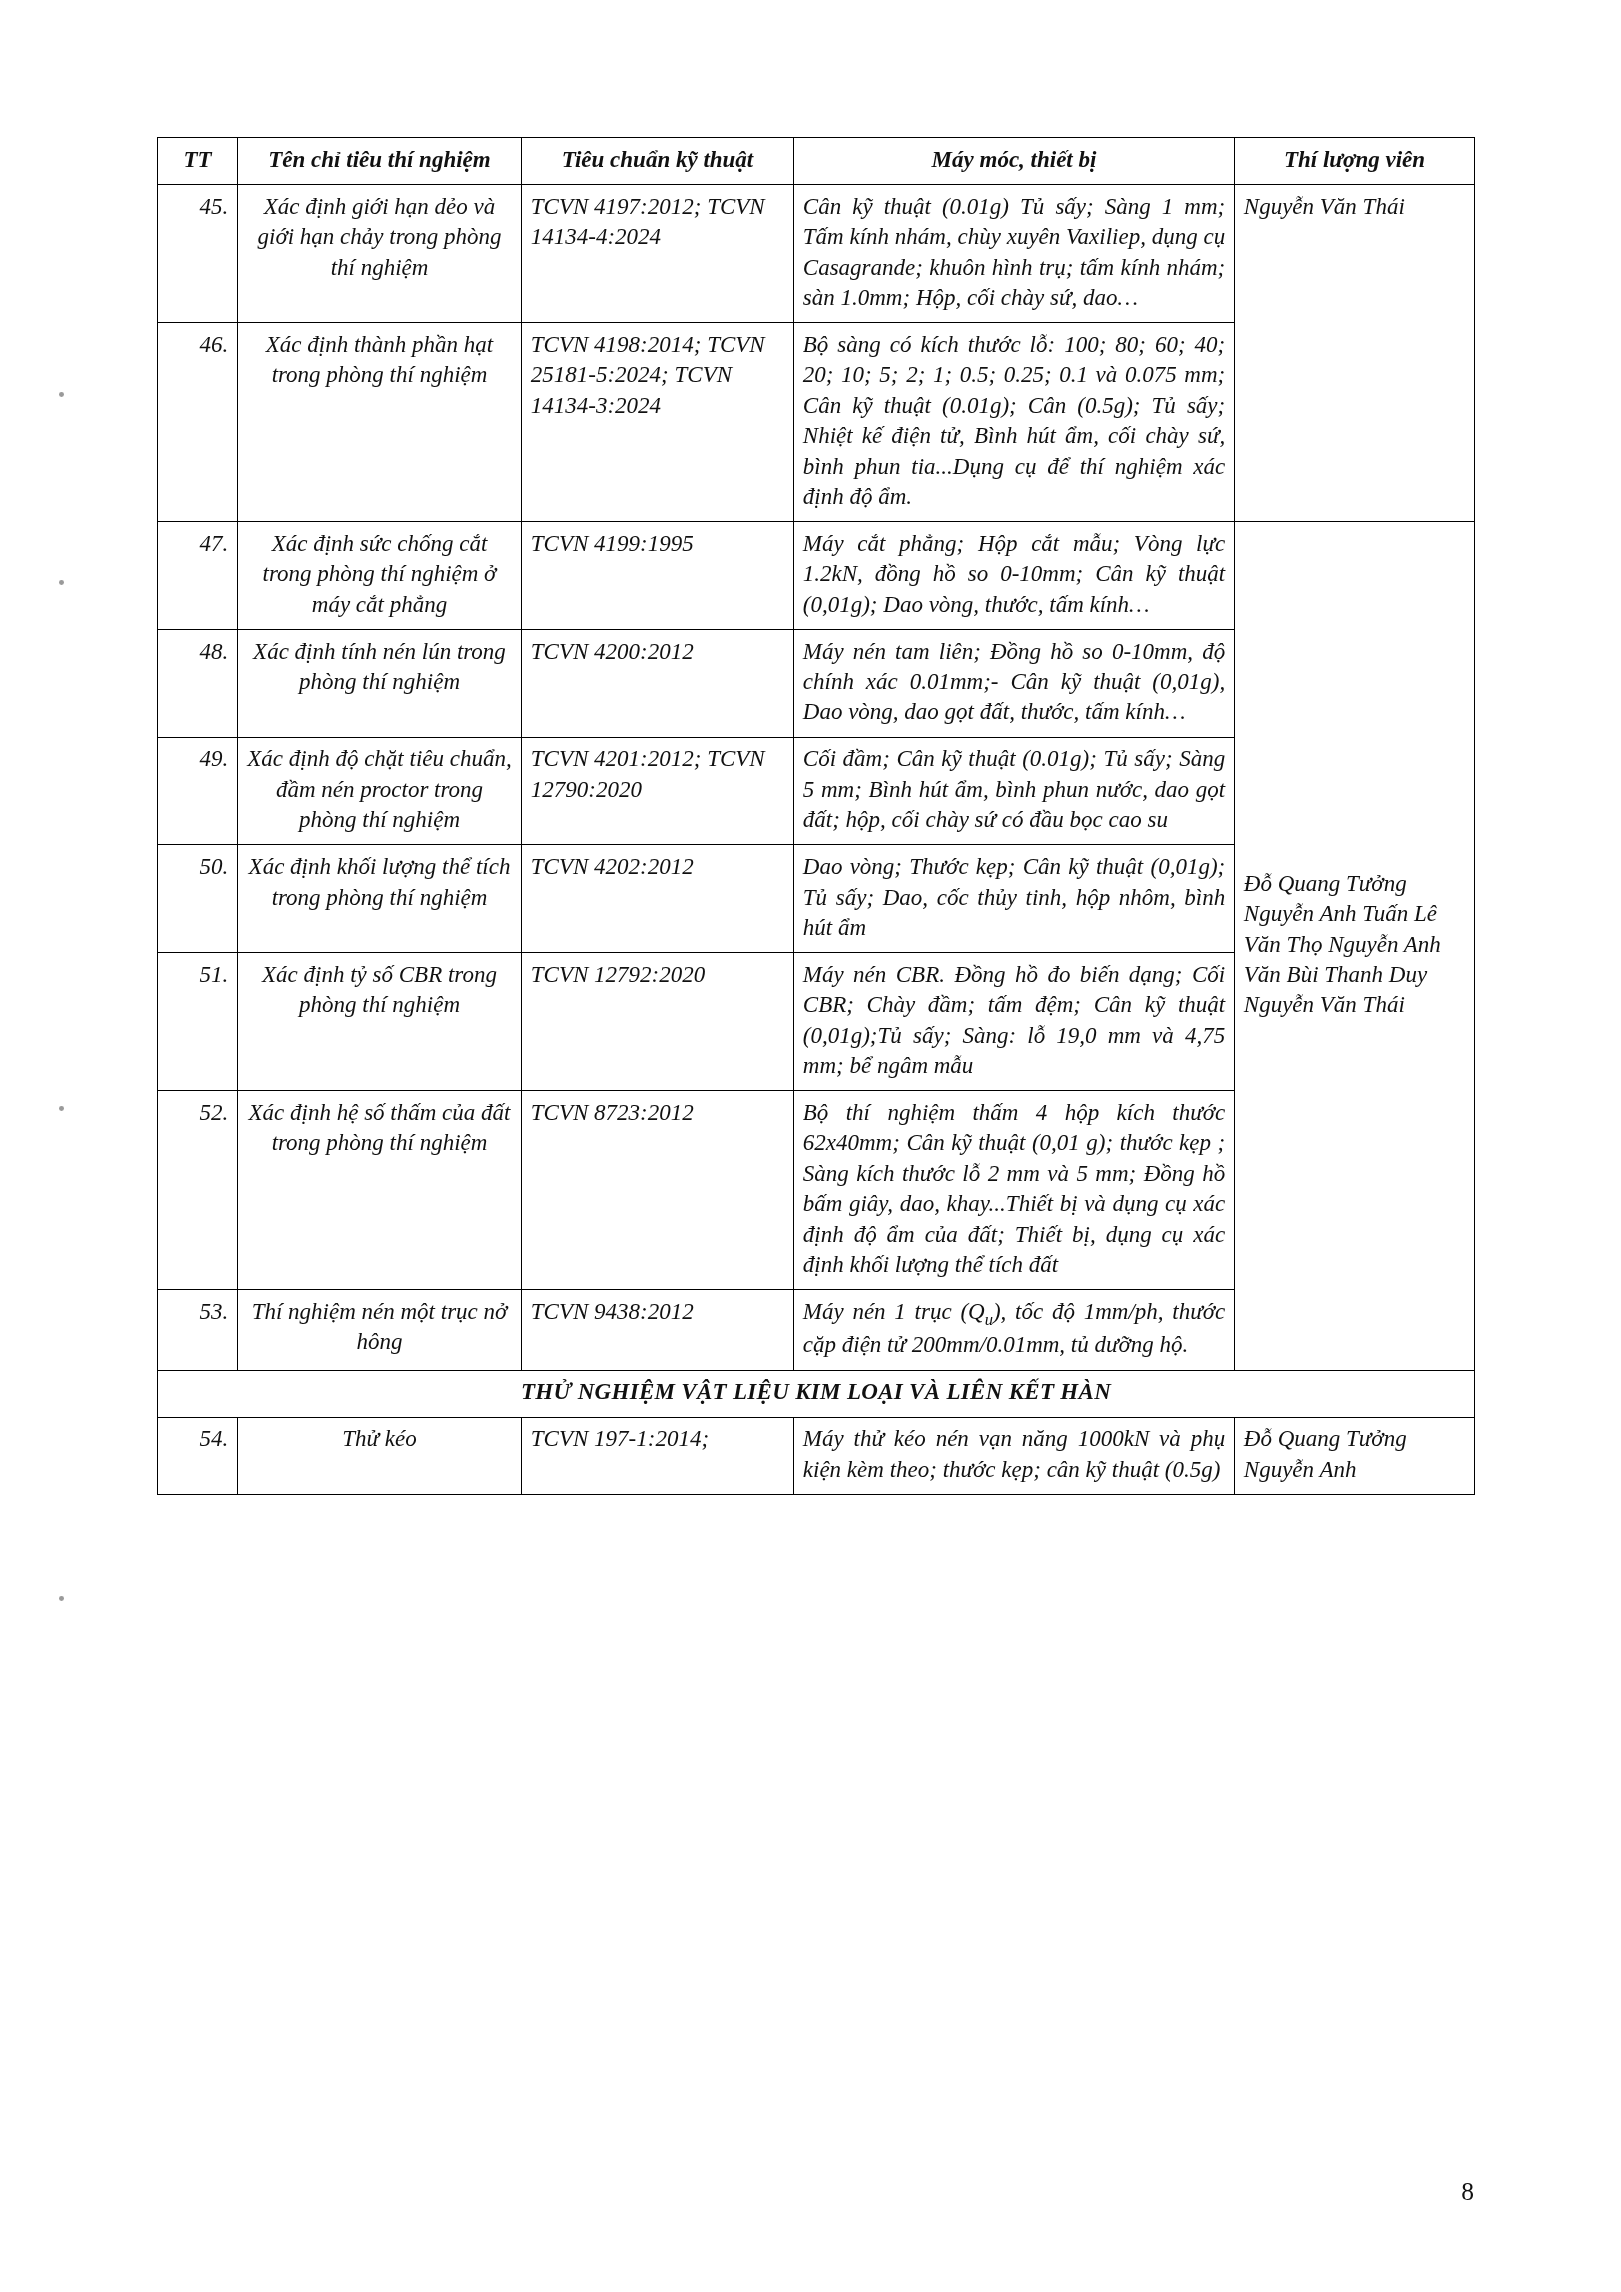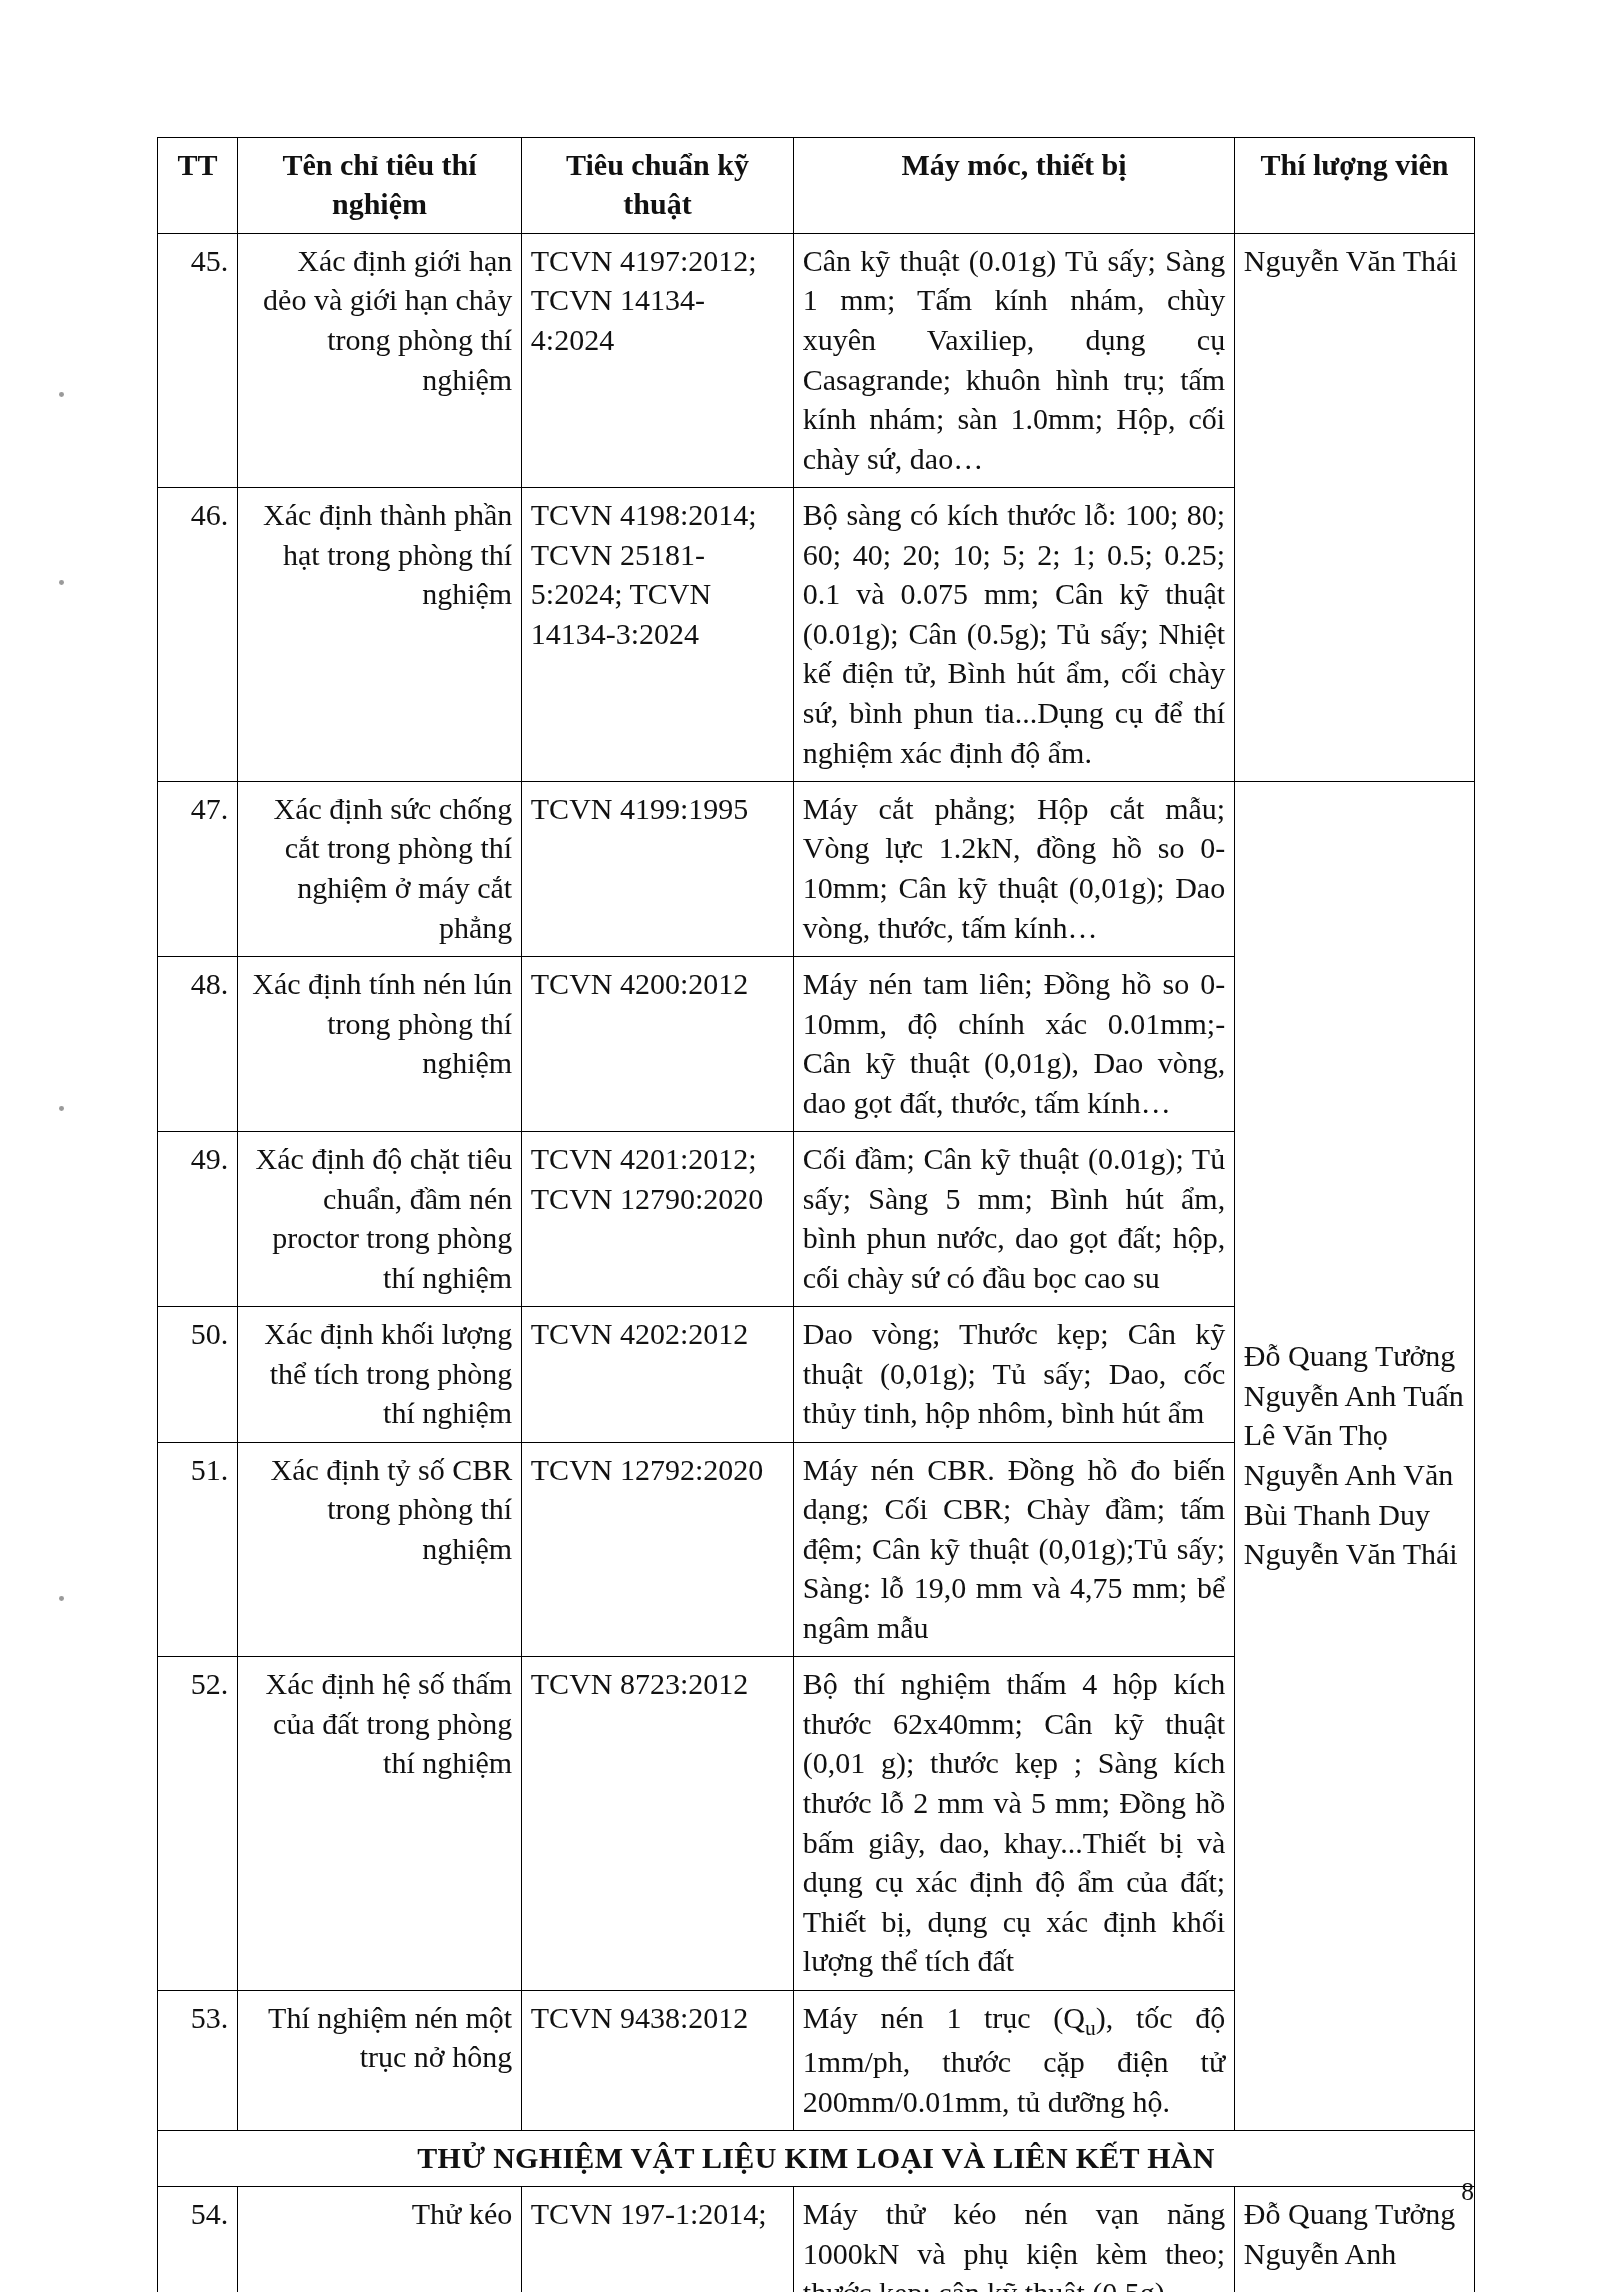--- a/index.html
+++ b/index.html
@@ -23,22 +23,23 @@
   }
   table.doc-table {
     border-collapse: collapse;
     width: 1318px;
     table-layout: fixed;
   }
   table.doc-table td, table.doc-table th {
     border: 1.6px solid #000;
     vertical-align: top;
     padding: 6.9px 8.8px 8.8px 8.8px;
-    font-size: 30px;
+    font-size: 23px;
     line-height: 1.32;
+    font-style: italic;
   }
   thead th {
     text-align: center;
     font-weight: bold;
     vertical-align: middle;
     padding-top: 11.8px;
     padding-bottom: 11.8px;
     font-size: 24.5px;
   }
   col.c-tt      { width: 80px; }
@@ -47,21 +48,21 @@
   col.c-equip   { width: 441px; }
   col.c-tester  { width: 240px; }
 
   td.tt {
     text-align: right;
     vertical-align: bottom;
     padding-left: 13.7px;
     padding-bottom: 9.8px;
   }
   td.name {
-    text-align: right;
+    text-align: center;
     vertical-align: top;
   }
   td.std {
     text-align: left;
     vertical-align: middle;
   }
   td.equip {
     text-align: justify;
     text-align-last: left;
     vertical-align: top;

